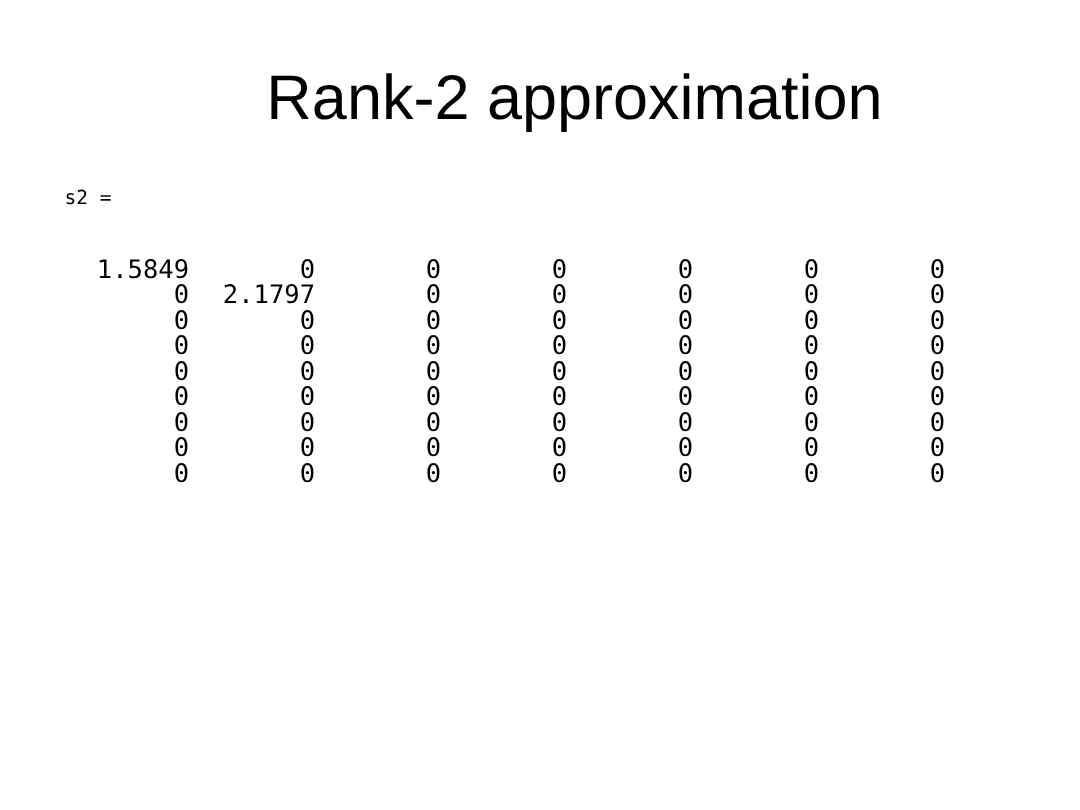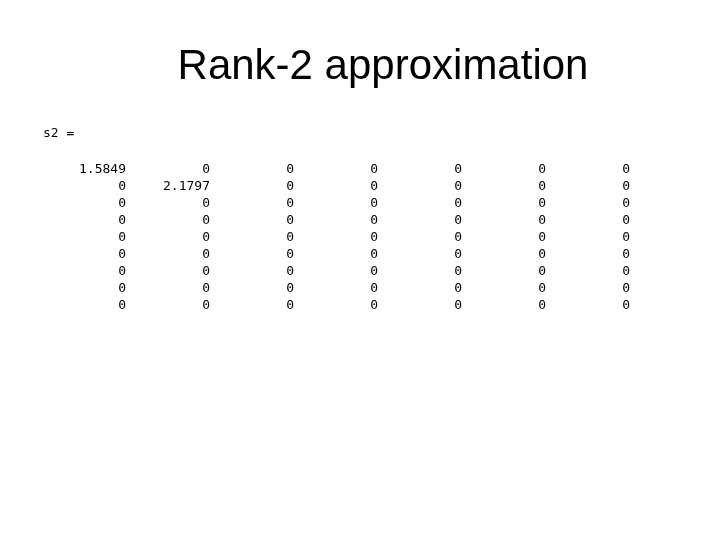--- a/index.html
+++ b/index.html
@@ -36,23 +36,23 @@
     left: 43px;
     top: 124px;
     font-family: "DejaVu Sans Mono", monospace;
     font-size: 13px;
     line-height: 17px;
     white-space: pre;
   }
   .matrix {
     position: absolute;
     left: 42px;
-    top: 160px;
+    top: 172px;
     font-family: "DejaVu Sans Mono", monospace;
-    font-size: 13px;
+    font-size: 17px;
   }
   .matrix-row {
     display: flex;
     height: 17px;
     line-height: 17px;
   }
   .matrix-cell {
     display: block;
     width: 84px;
     text-align: right;

